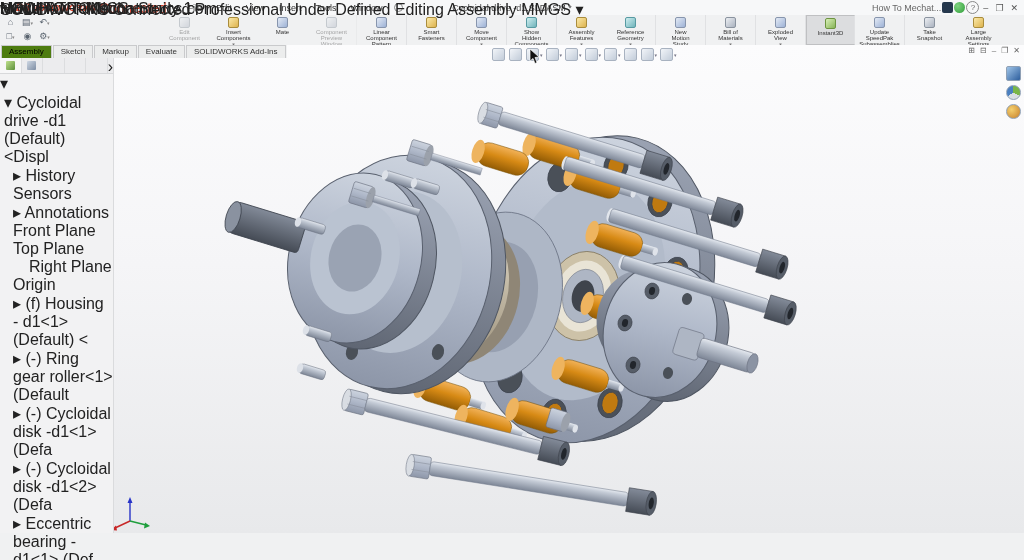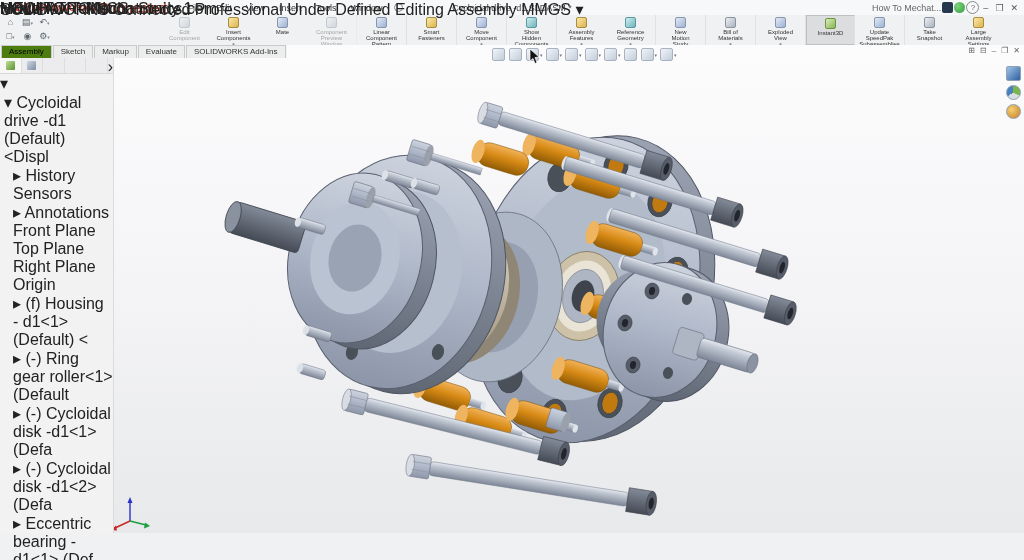--- a/index.html
+++ b/index.html
@@ -725,21 +725,21 @@
         <span class="ti iplane"></span>
         <span class="tlabel">Front Plane</span>
       </div>
 
       <div class="trow" style="padding-left: 13px;">
         <span class="arr"></span>
         <span class="ti iplane"></span>
         <span class="tlabel">Top Plane</span>
       </div>
 
-      <div class="trow" style="padding-left: 13px;">
+      <div class="trow" style="padding-left: 29px;">
         <span class="arr"></span>
         <span class="ti iplane"></span>
         <span class="tlabel">Right Plane</span>
       </div>
 
       <div class="trow" style="padding-left: 13px;">
         <span class="arr"></span>
         <span class="ti iorig"></span>
         <span class="tlabel">Origin</span>
       </div>

